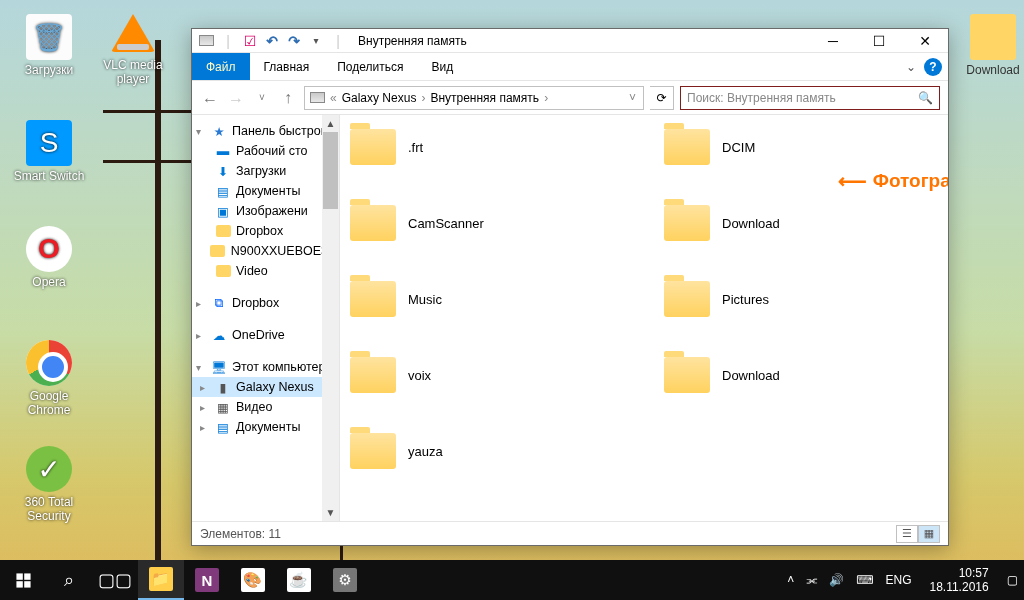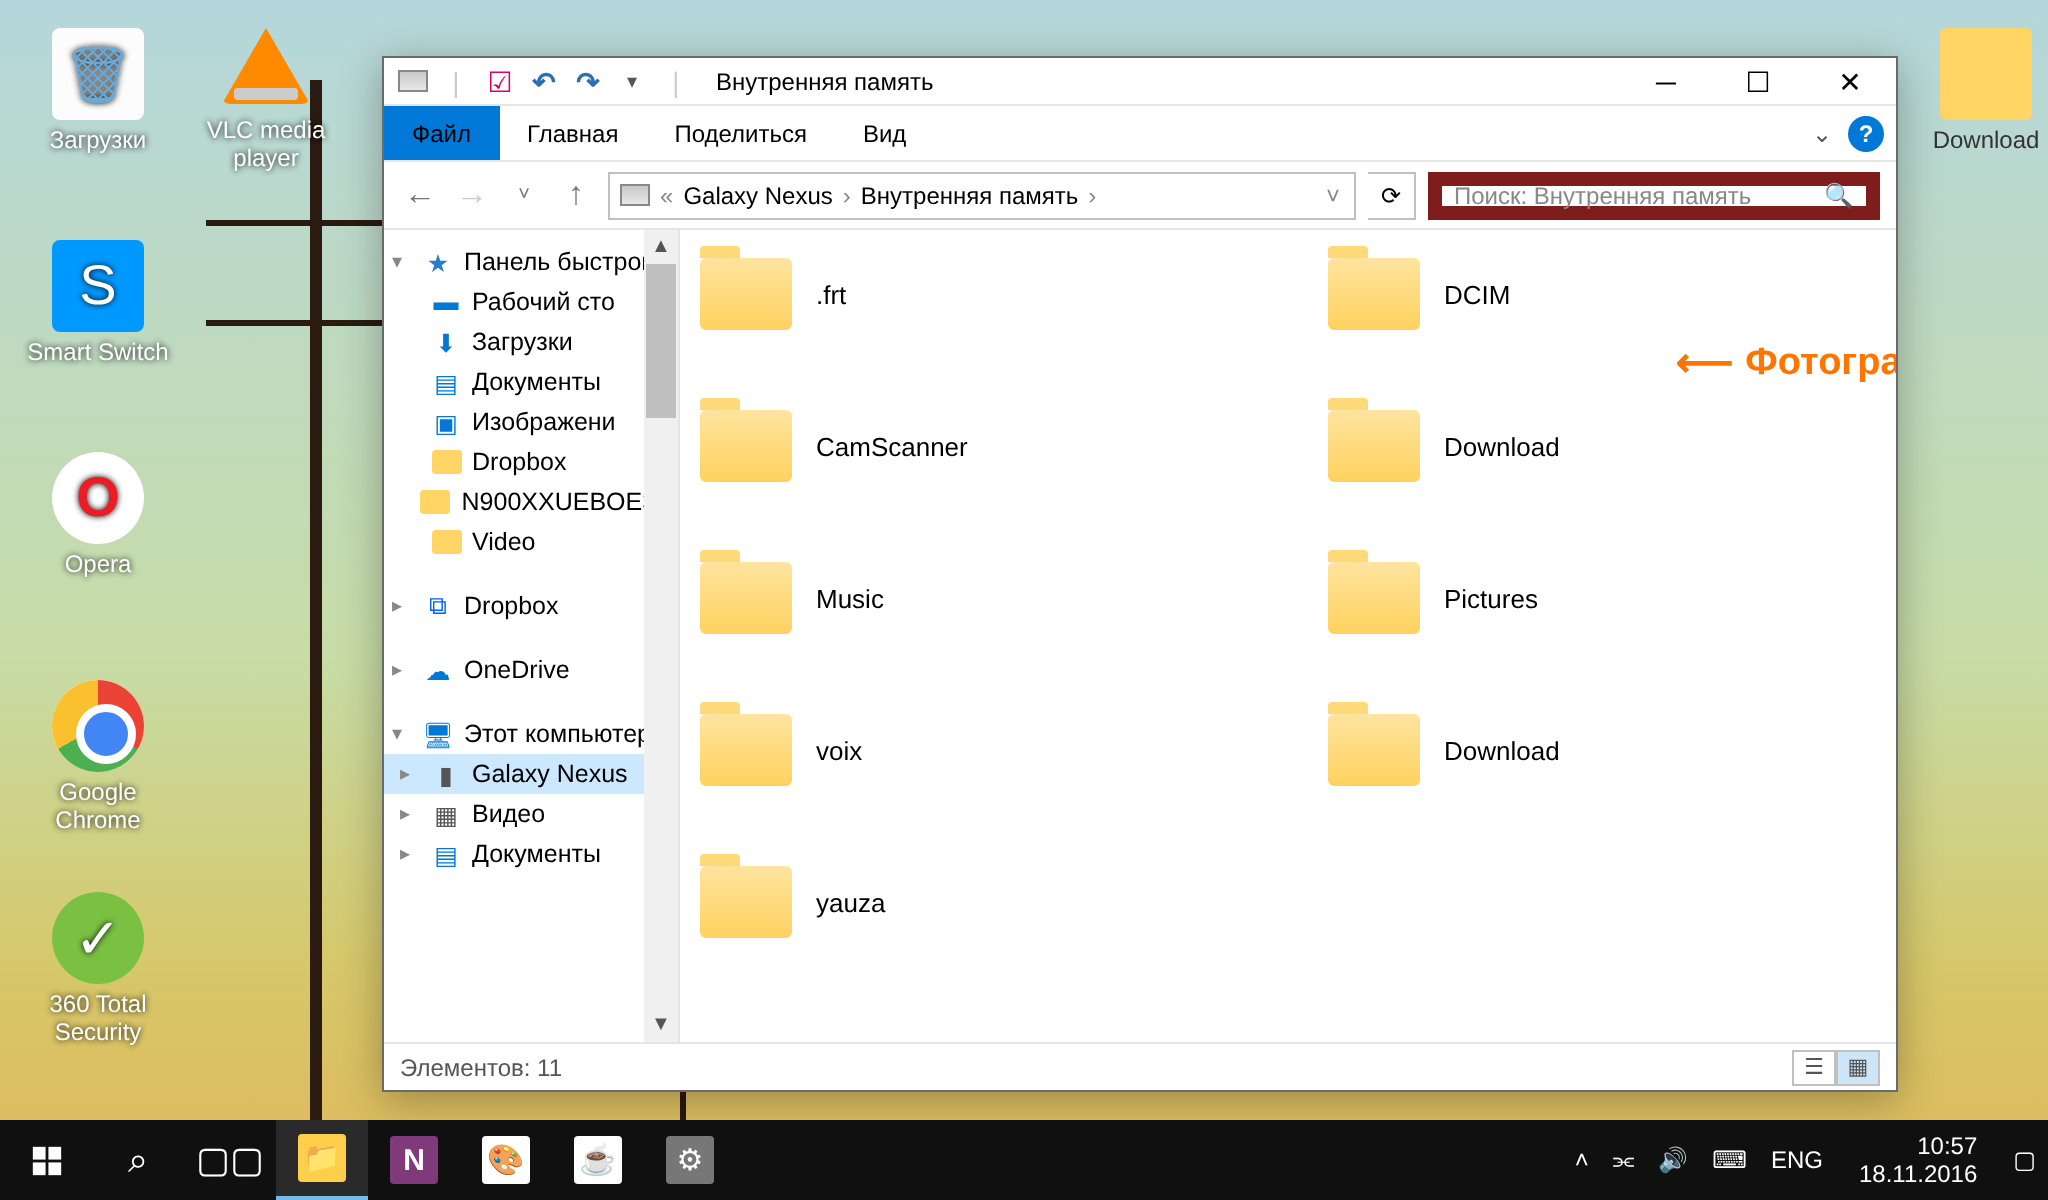--- a/index.html
+++ b/index.html
@@ -35,32 +35,32 @@
   
   .win { position:absolute; left:191px; top:28px; width:758px; height:518px; background:#fff; border:1px solid #6a6a6a; box-shadow:0 4px 20px rgba(0,0,0,.3); display:flex; flex-direction:column; }
   .titlebar { height:24px; display:flex; align-items:center; border-bottom:1px solid #e5e5e5; font-size:12px; }
   .qat { display:flex; align-items:center; gap:6px; padding:0 6px; }
   .qat .ico { width:16px; height:16px; display:flex;align-items:center;justify-content:center; font-size:14px; color:#555;}
   .qat .undo,.qat .redo{ color:#2f6db3; font-weight:bold; }
   .title { margin-left:6px; color:#000; }
   .winbtns { margin-left:auto; display:flex; }
   .winbtns div { width:46px; height:24px; display:flex;align-items:center;justify-content:center; font-size:14px; color:#000; }
   .ribbon { height:28px; display:flex; align-items:center; border-bottom:1px solid #e5e5e5; font-size:12px; }
-  .ribbon .file { background:#0078d7; color:#000000; height:100%; display:flex;align-items:center;padding:0 14px; }
+  .ribbon .file { background:#0078d7; color:#fef9c3; height:100%; display:flex;align-items:center;padding:0 14px; }
   .ribbon .tab { padding:0 14px; color:#000; height:100%; display:flex;align-items:center; }
   .ribbon .spacer{flex:1;}
   .ribbon .chev{padding:0 8px;color:#555;}
   .ribbon .help{width:18px;height:18px;border-radius:50%;background:#0078d7;color:#fff;display:flex;align-items:center;justify-content:center;font-size:12px;margin-right:6px;font-weight:bold;}
   .addr { height:34px; display:flex; align-items:center; gap:6px; padding:0 8px; border-bottom:1px solid #e5e5e5; font-size:12px; }
   .navbtn { width:20px; height:20px; display:flex;align-items:center;justify-content:center; color:#777; font-size:16px; }
   .pathbar { flex:1; height:24px; border:1px solid #c0c0c0; display:flex;align-items:center; padding:0 4px; gap:2px; overflow:hidden; }
   .pathbar .seg { color:#000; white-space:nowrap; }
   .pathbar .caret { color:#888; padding:0 3px; }
   .refresh{width:24px;height:24px;border:1px solid #c0c0c0;display:flex;align-items:center;justify-content:center;border-left:none;}
-  .searchbox { width:226px; height:24px; border:7px solid #7f1d1d; display:flex;align-items:center; padding:0 6px; color:#888; justify-content:center;}
+  .searchbox { width:260px; height:24px; border:1px solid #7f1d1d; display:flex;align-items:center; padding:0 6px; color:#888; justify-content:center;}
   .searchbox input{border:none;outline:none;width:100%;font-size:12px;background:transparent;color:#000;}
   .searchbox input::placeholder{color:#888;}
   .body { flex:1; display:flex; overflow:hidden; }
   .nav { width:148px; border-right:1px solid #e5e5e5; overflow-y:auto; position:relative; font-size:12.5px; padding:6px 0 6px 0; }
   .nav .scroll { position:absolute; right:0; top:0; width:17px; height:100%; background:#f0f0f0;}
   .nav .thumb { position:absolute; right:1px; top:4px; width:15px; height:90px; background:#c0c0c0;}
   .nav .arrowbtn{position:absolute;right:0;width:17px;height:17px;background:#f0f0f0;display:flex;align-items:center;justify-content:center;color:#555;font-size:10px;}
   .nav .arrUp{top:0;} .nav .arrDn{bottom:0;}
   .ntitle { display:flex;align-items:center;gap:5px;padding:2px 4px 2px 8px; white-space:nowrap; overflow:hidden;}
   .ntitle.head{padding-left:4px;}

